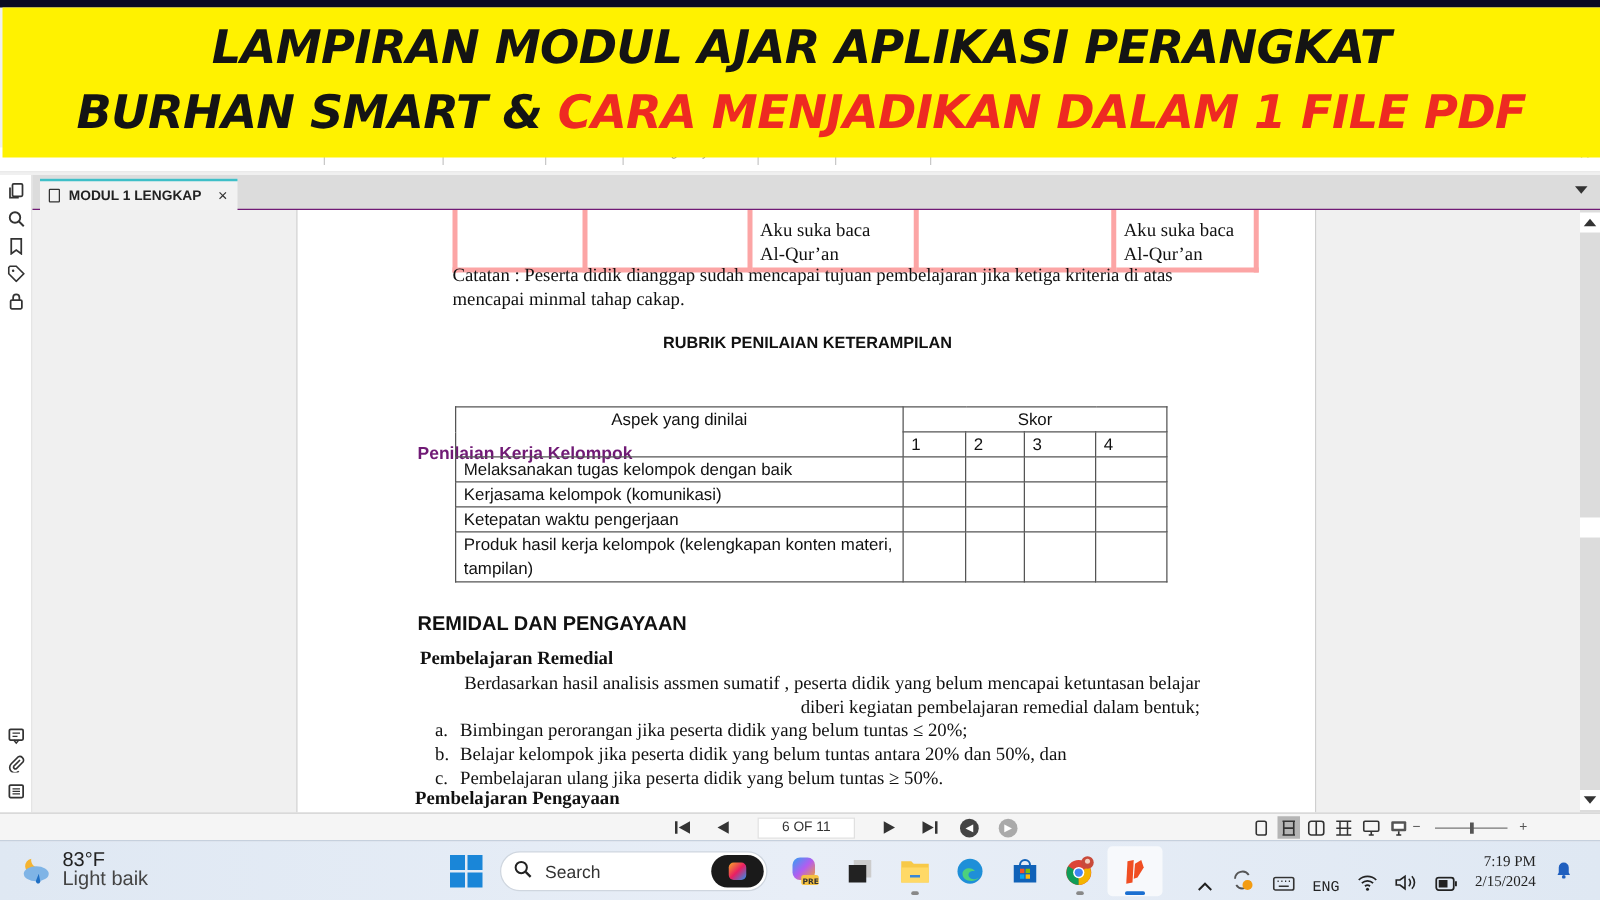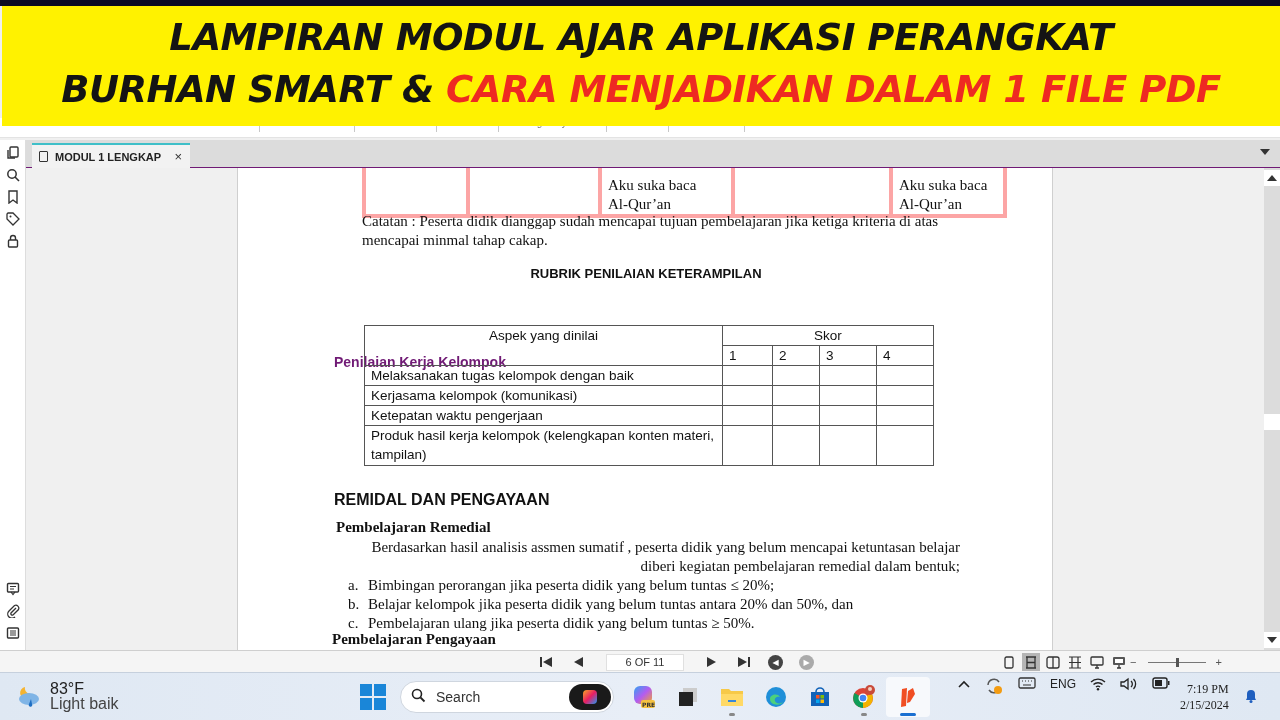--- a/index.html
+++ b/index.html
@@ -83,21 +83,21 @@
   .startbtn { width: 26px; height: 26px; display: grid; grid-template-columns: 1fr 1fr; gap: 2px; margin: 0 14px 0 0; }
   .startbtn i { background: #1a86d8; display: block; }
   .searchbox { width: 214px; height: 32px; border-radius: 16px; background: #fff; border: 1px solid #cfd6df; display: flex; align-items: center; padding-left: 10px; font-size: 14px; color: #333; position: relative; margin-right: 8px; }
   .searchbox .mag { font-size: 15px; margin-right: 10px; }
   .searchbox .copilot { position: absolute; right: 2px; top: 2px; width: 42px; height: 26px; border-radius: 13px; background: #1a1a1a; }
   .searchbox .copilot::after { content: ""; position: absolute; left: 14px; top: 6px; width: 14px; height: 14px; border-radius: 4px; background: linear-gradient(135deg, #f9a825, #e91e63 50%, #2196f3); }
   .app { width: 44px; height: 40px; display: flex; align-items: center; justify-content: center; position: relative; }
   .app.active { background: rgba(255,255,255,.7); border-radius: 4px; }
   .app .dot { position: absolute; bottom: 1px; left: 19px; width: 6px; height: 3px; border-radius: 2px; background: #888; }
   .app.active .dot { background: #1a6fd1; width: 16px; left: 14px; }
-  .tray { position: absolute; left: 958px; top: 4px; height: 40px; display: flex; align-items: flex-start; gap: 14px; font-size: 12px; color: #222; }
+  .tray { position: absolute; left: 958px; top: 4px; height: 40px; display: flex; align-items: flex-end; gap: 14px; font-size: 12px; color: #222; font-family: Liberation Mono, monospace; }
   .clock { position: absolute; left: 1180px; top: 8px; text-align: right; font-size: 12px; line-height: 16px; color: #222; font-family: Liberation Serif, serif; }
   .bell { position: absolute; left: 1245px; top: 16px; width: 12px; height: 14px; }
 </style>
 </head>
 <body>
 
 <div id="root">
   <div class="topstrip"></div>
 
   <div class="ribbon">

